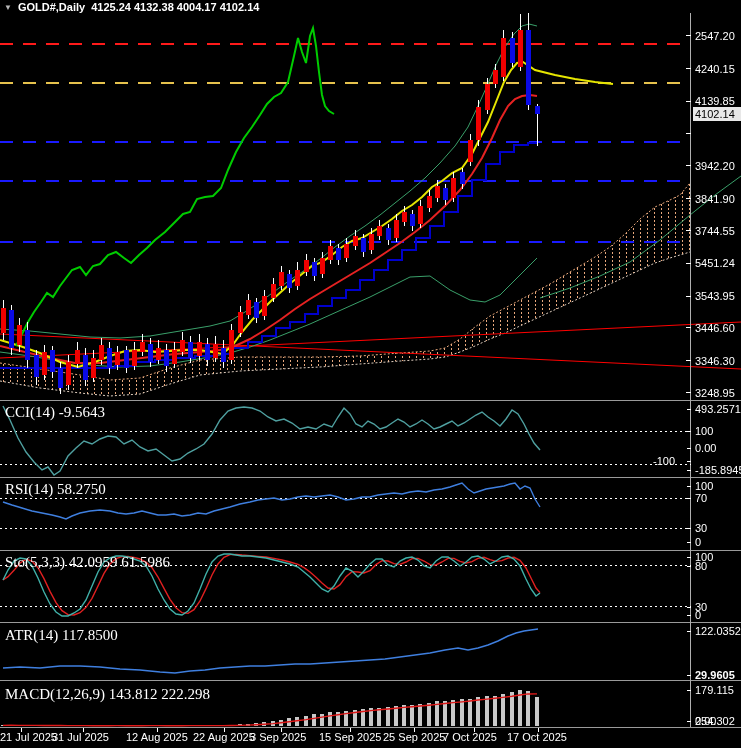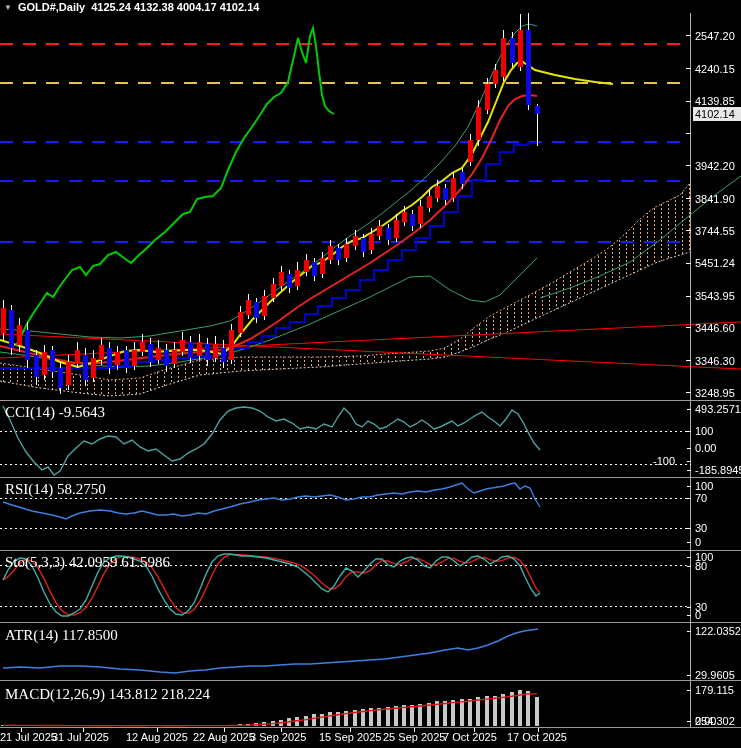--- a/index.html
+++ b/index.html
@@ -303,21 +303,21 @@
   <div class="hdr">
     <span class="tri">▼</span>
     <span>GOLD#,Daily</span>
     <span>4125.24 4132.38 4004.17 4102.14</span>
   </div>
 
   <div class="panelbl" style="top:404px">CCI(14) -9.5643</div>
   <div class="panelbl" style="top:481px">RSI(14) 58.2750</div>
   <div class="panelbl" style="top:554px">Sto(5,3,3) 42.0959 61.5986</div>
   <div class="panelbl" style="top:627px">ATR(14) 117.8500</div>
-  <div class="panelbl" style="top:686px">MACD(12,26,9) 143.812 218.224</div>
+  <div class="panelbl" style="top:686px">MACD(12,26,9) 143.812 222.298</div>
 
   <div id="price-axis" style="position:absolute;left:691px;top:13px;width:50px;height:714px;"></div>
   <div id="time-axis" style="position:absolute;left:0;top:728px;width:741px;height:20px;"></div>
 
   <div class="tag" style="top: 106.68px;">4102.14</div>
 <div class="axlbl" style="left: 695px; top: 29.8007px;">2547.20</div>
     <div class="axlbl" style="left: 695px; top: 62.5784px;">4240.15</div>
     <div class="axlbl" style="left: 695px; top: 95.3562px;">4139.85</div>
     <div class="axlbl" style="left: 695px; top: 110px;">4042.50</div>
     <div class="axlbl" style="left: 695px; top: 159.948px;">3942.20</div>
@@ -335,21 +335,21 @@
     <div class="axlbl" style="left: 695px; top: 464px;">-185.8945</div>
     <div class="axlbl" style="left: 695px; top: 480px;">100</div>
     <div class="axlbl" style="left: 695px; top: 492px;">70</div>
     <div class="axlbl" style="left: 695px; top: 522px;">30</div>
     <div class="axlbl" style="left: 695px; top: 536px;">0</div>
     <div class="axlbl" style="left: 695px; top: 551px;">100</div>
     <div class="axlbl" style="left: 695px; top: 560px;">80</div>
     <div class="axlbl" style="left: 695px; top: 601px;">30</div>
     <div class="axlbl" style="left: 695px; top: 609px;">0</div>
     <div class="axlbl" style="left: 695px; top: 625px;">122.0352</div>
-    <div class="axlbl" style="left: 695px; top: 669px;">29.9605</div>
+    <div class="axlbl" style="left: 695px; top: 669px; font-weight: bold;">29.9605</div>
     <div class="axlbl" style="left: 695px; top: 684px;">179.115</div>
     <div class="axlbl" style="left: 695px; top: 715px;">254.302</div>
     <div class="axlbl" style="left: 695px; top: 715px;">0.00</div>
     <div class="tlbl" style="left: 0px;">21 Jul 2025</div>
     <div class="tlbl" style="left: 52px;">31 Jul 2025</div>
     <div class="tlbl" style="left: 126px;">12 Aug 2025</div>
     <div class="tlbl" style="left: 193px;">22 Aug 2025</div>
     <div class="tlbl" style="left: 250px;">3 Sep 2025</div>
     <div class="tlbl" style="left: 319px;">15 Sep 2025</div>
     <div class="tlbl" style="left: 383px;">25 Sep 2025</div>

